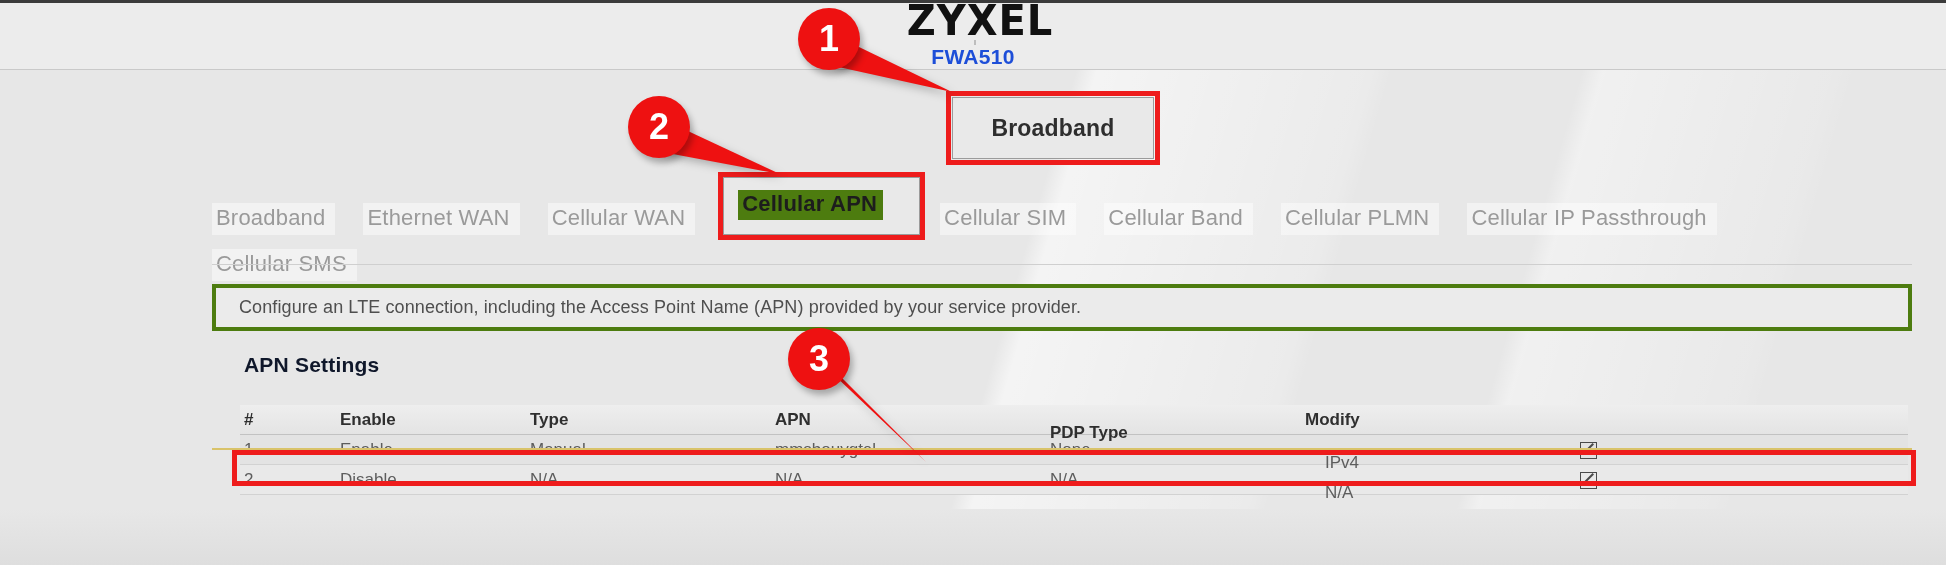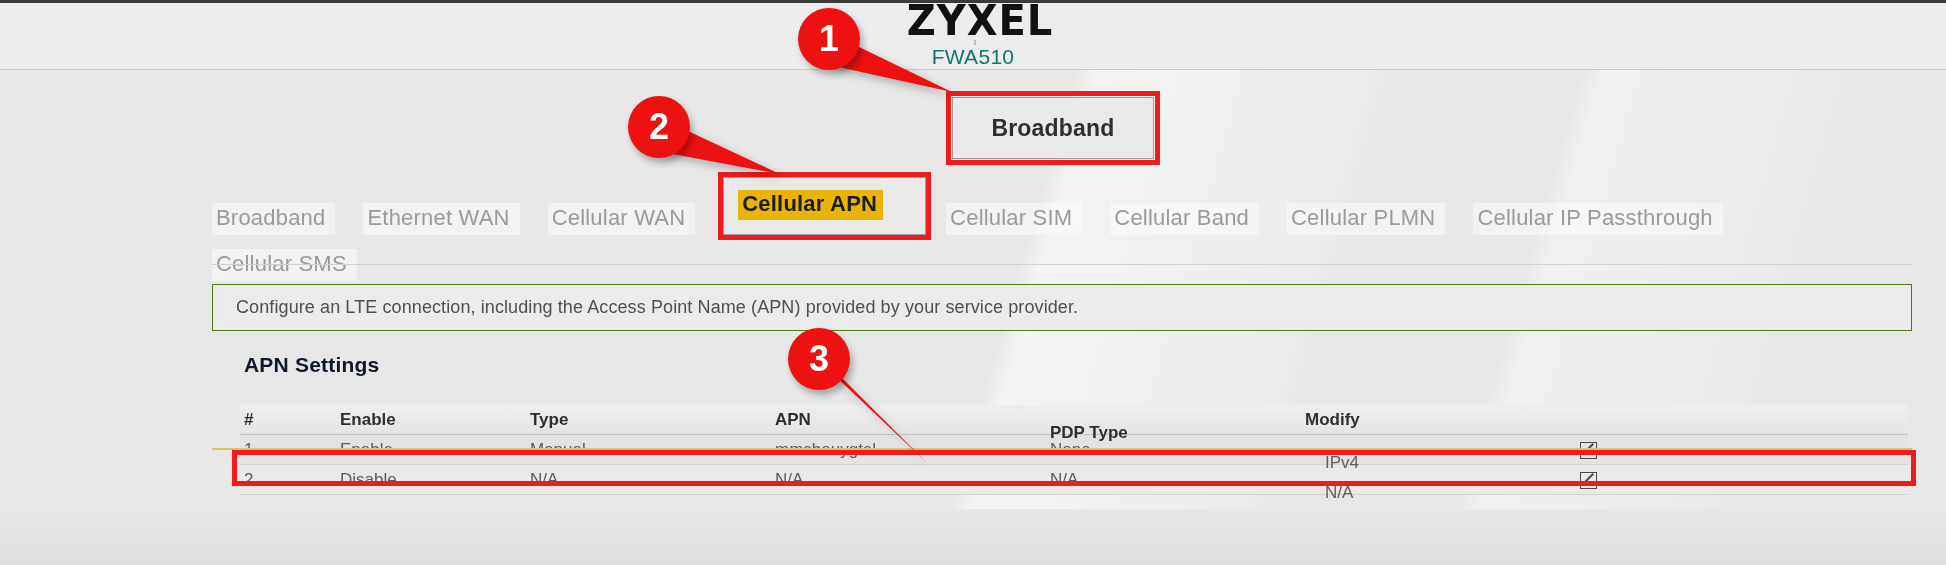--- a/index.html
+++ b/index.html
@@ -44,22 +44,22 @@
     line-height: 1;
     transform: scaleY(1.05);
   }
   .logo-sep {
     width: 2px; height: 30px;
     background: #bdbdbd;
     margin: 0 26px 0 30px;
   }
   .model {
     font-size: 21px;
-    font-weight: 400;
-    color: #0f766e;
+    font-weight: 700;
+    color: #1d4ed8;
     letter-spacing: .3px;
   }
 
   
   .menu-box {
     position: absolute;
     left: 952px; top: 97px;
     width: 202px; height: 62px;
     background: #e9e9e9;
     border: 1px solid #9b9b9b;
@@ -88,23 +88,23 @@
     letter-spacing: .2px;
     padding: 2px 10px 4px 4px;
     margin-right: 28px;
     white-space: nowrap;
     background: rgba(255,255,255,.45);
   }
   .tab.row2 { margin-top: 14px; }
   .tab.active {
     color: #1d1d1d;
     font-weight: 700;
-    background: #eab308;
+    background: #4d7c0f;
     padding: 1px 6px 3px 4px;
-    margin-right: 28px;
+    margin-right: 22px;
   }
   .tab-active-wrap {
     position: relative;
     display: inline-flex;
     align-items: center;
     justify-content: center;
     background: #e9e9e9;
     border: 1px solid #9b9b9b;
     padding: 12px 14px 14px;
     margin-right: 20px;
@@ -122,21 +122,21 @@
     width: 1700px; height: 1px;
     background: #cfcfcf;
   }
 
   
   .infobar {
     position: absolute;
     left: 212px; top: 284px;
     width: 1700px; height: 47px;
     background: #ebebeb;
-    border: 1px solid #4d7c0f;
+    border: 4px solid #4d7c0f;
     display: flex; align-items: center;
   }
   .infobar span {
     margin-left: 23px;
     font-size: 18px;
     color: #4f4f4f;
     letter-spacing: .1px;
   }
 
   

